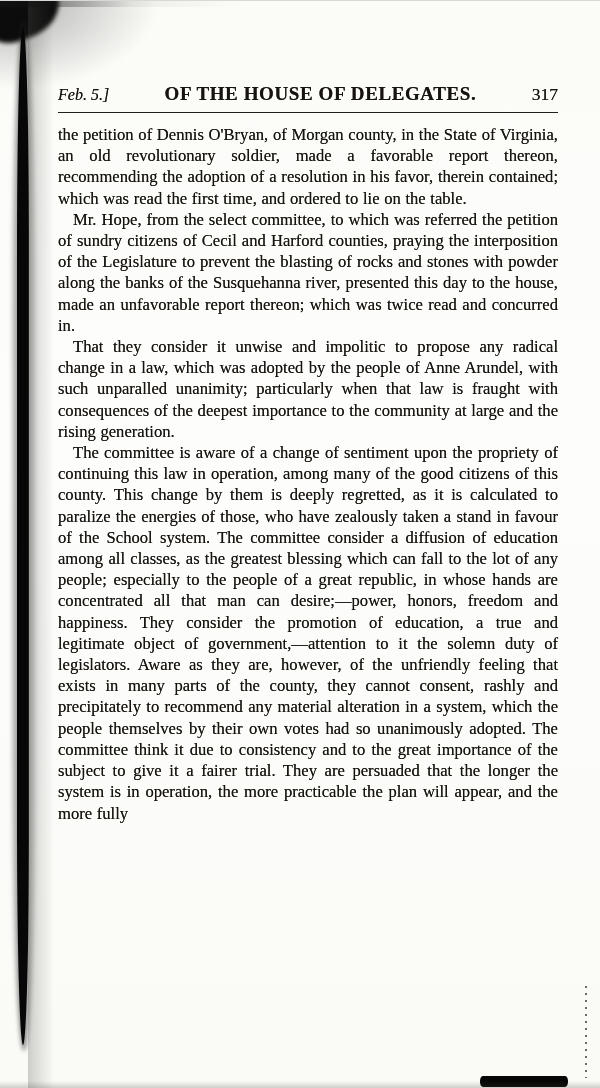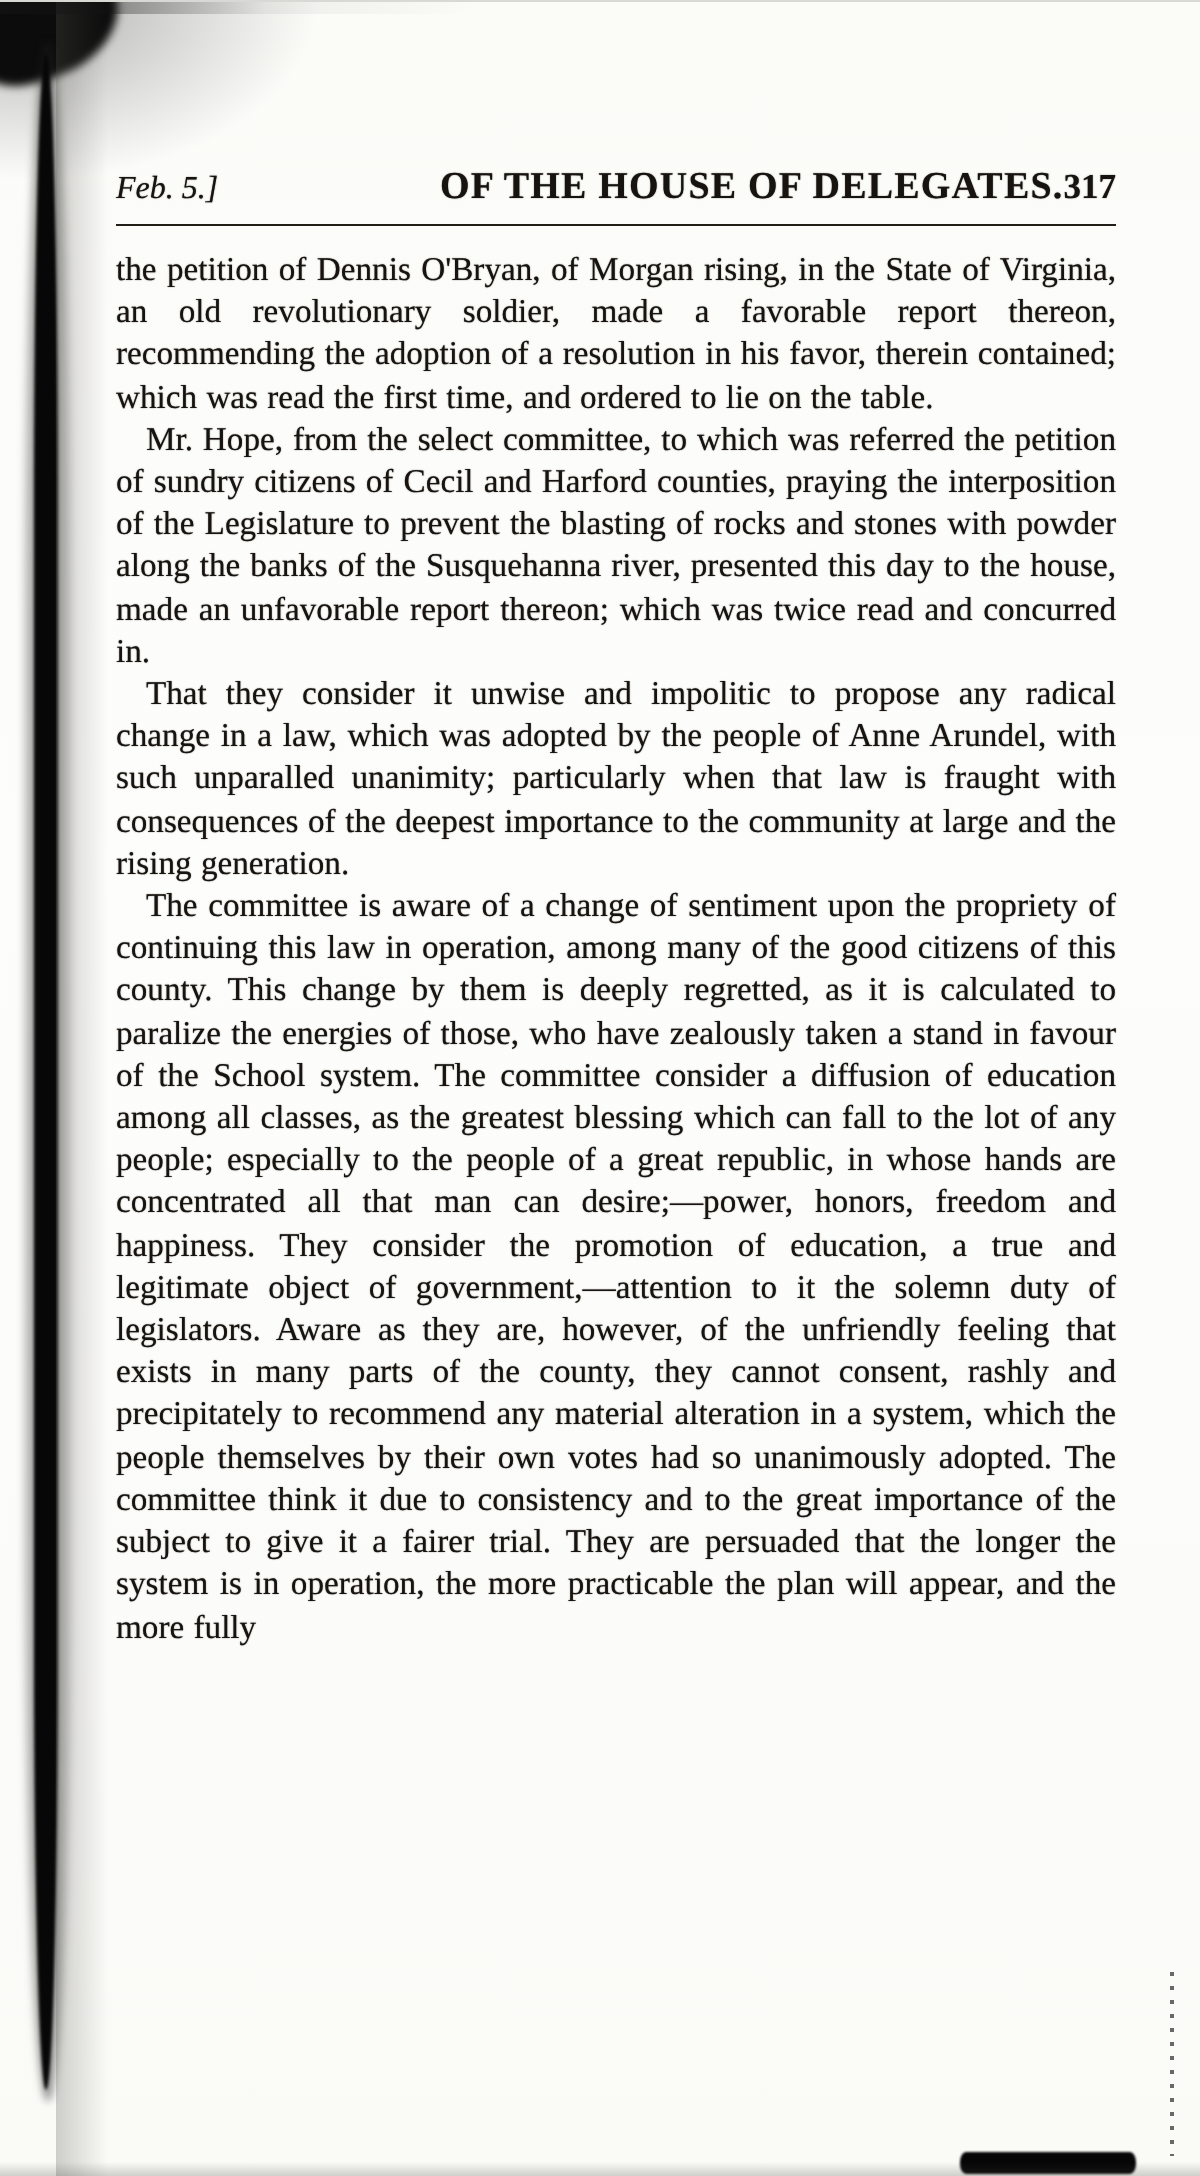--- a/index.html
+++ b/index.html
@@ -120,29 +120,29 @@
     display: flex;
     align-items: baseline;
   }
   .date-label {
     font-style: italic;
     font-size: 16px;
     white-space: nowrap;
   }
   .page-title {
     flex: 1;
-    text-align: right;
+    text-align: center;
     font-weight: bold;
     font-size: 19px;
     letter-spacing: 0.6px;
     white-space: nowrap;
   }
   .page-number {
     font-size: 17.5px;
-    font-weight: bold;
+    font-weight: normal;
     text-align: right;
     white-space: nowrap;
   }
   .header-rule {
     border: none;
     border-top: 1.6px solid #211d17;
     margin: 7px 0 11px 0;
   }
 
   .body-text p {
@@ -176,21 +176,21 @@
 
     <div class="header-row">
       <span class="date-label">Feb. 5.]</span>
       <span class="page-title">OF THE HOUSE OF DELEGATES.</span>
       <span class="page-number">317</span>
     </div>
 
     <hr class="header-rule">
 
     <div class="body-text">
-      <p class="no-indent">the petition of Dennis O'Bryan, of Morgan rising, in the State of Virginia, an old revolutionary soldier, made a favorable report thereon, recommending the adoption of a resolution in his favor, therein contained; which was read the first time, and ordered to lie on the table.</p>
+      <p class="no-indent">the petition of Dennis O'Bryan, of Morgan county, in the State of Virginia, an old revolutionary soldier, made a favorable report thereon, recommending the adoption of a resolution in his favor, therein contained; which was read the first time, and ordered to lie on the table.</p>
       <p>Mr. Hope, from the select committee, to which was referred the petition of sundry citizens of Cecil and Harford counties, praying the interposition of the Legislature to prevent the blasting of rocks and stones with powder along the banks of the Susquehanna river, presented this day to the house, made an unfavorable report thereon; which was twice read and concurred in.</p>
       <p>That they consider it unwise and impolitic to propose any radical change in a law, which was adopted by the people of Anne Arundel, with such unparalled unanimity; particularly when that law is fraught with consequences of the deepest importance to the community at large and the rising generation.</p>
       <p>The committee is aware of a change of sentiment upon the propriety of continuing this law in operation, among many of the good citizens of this county. This change by them is deeply regretted, as it is calculated to paralize the energies of those, who have zealously taken a stand in favour of the School system. The committee consider a diffusion of education among all classes, as the greatest blessing which can fall to the lot of any people; especially to the people of a great republic, in whose hands are concentrated all that man can desire;—power, honors, freedom and happiness. They consider the promotion of education, a true and legitimate object of government,—attention to it the solemn duty of legislators. Aware as they are, however, of the unfriendly feeling that exists in many parts of the county, they cannot consent, rashly and precipitately to recommend any material alteration in a system, which the people themselves by their own votes had so unanimously adopted. The committee think it due to consistency and to the great importance of the subject to give it a fairer trial. They are persuaded that the longer the system is in operation, the more practicable the plan will appear, and the more fully</p>
     </div>
 
   </div>
 
 </div>
 
 </body></html>

